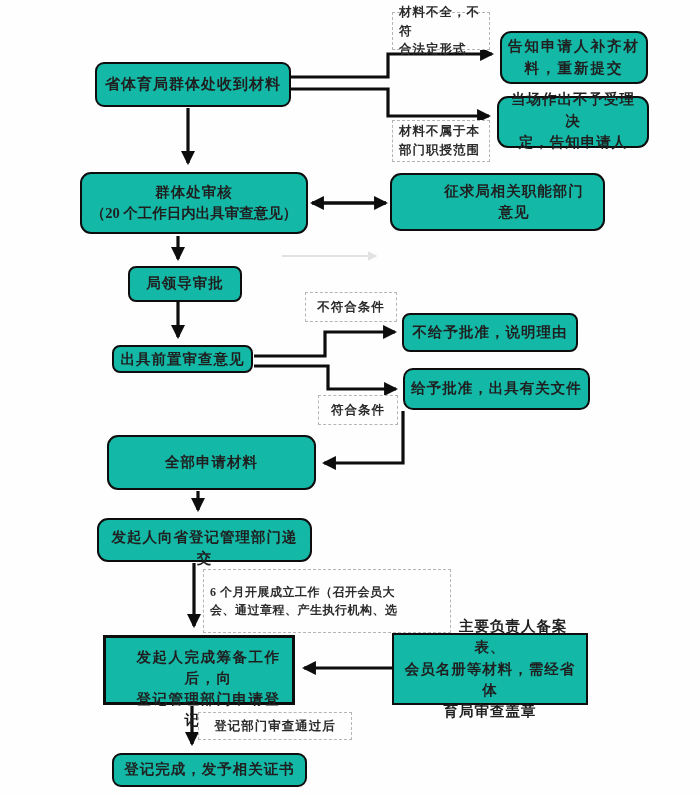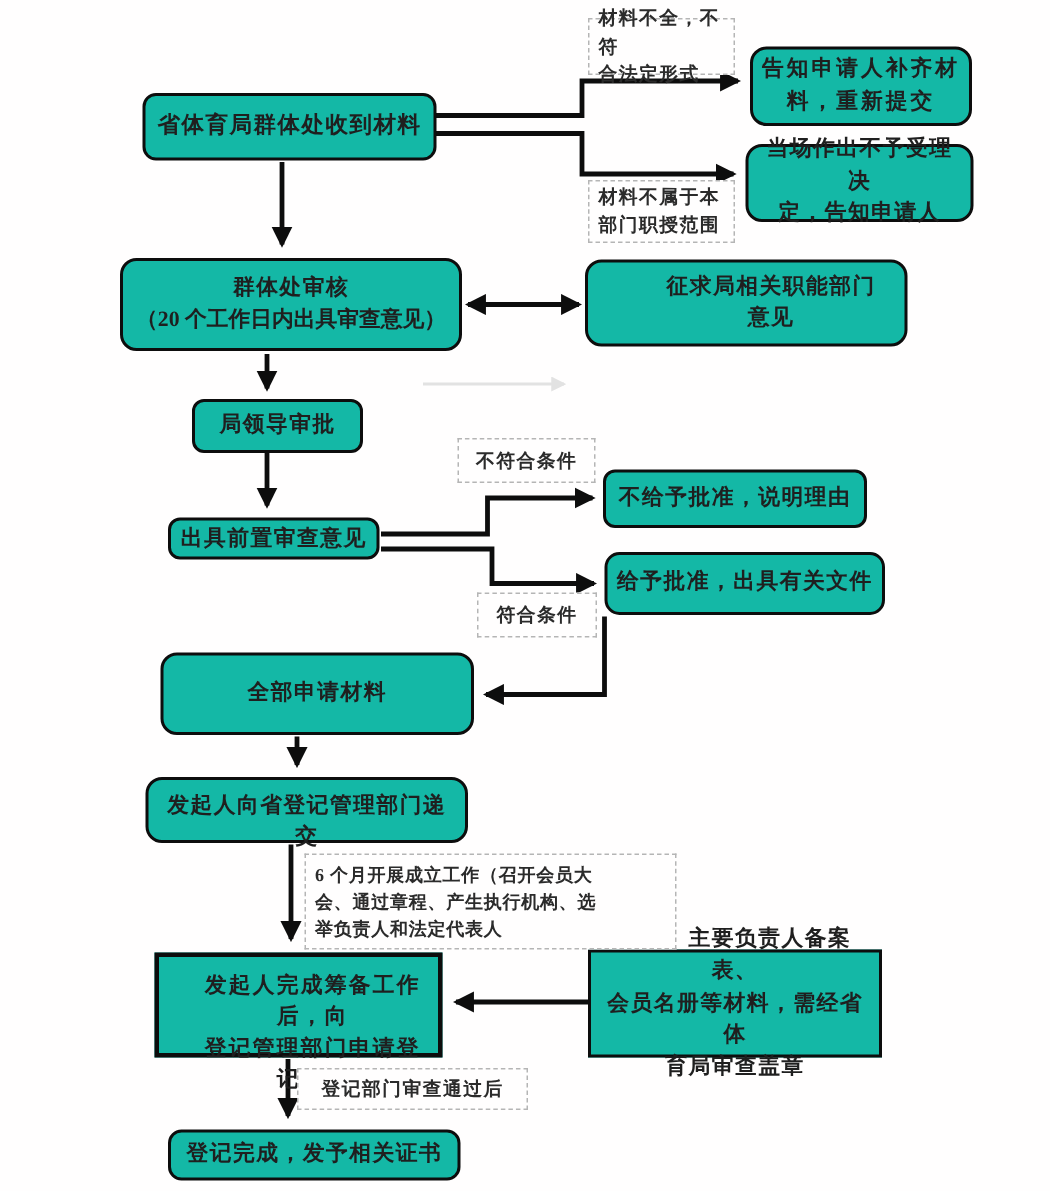--- a/index.html
+++ b/index.html
@@ -136,20 +136,19 @@
     <div>不符合条件</div>
   </div>
 
   <div class="lbl" style="left:318px;top:395px;width:80px;height:30px;text-align:center;">
     <div>符合条件</div>
   </div>
 
   <div class="lbl" style="left:203px;top:569px;width:248px;height:64px;font-size:12px;letter-spacing:0.5px;">
     <div>6 个月开展成立工作（召开会员大</div>
     <div>会、通过章程、产生执行机构、选</div>
-    <div>举负责人和法定代表人</div>
   </div>
 
   <div class="lbl" style="left:198px;top:712px;width:154px;height:28px;text-align:center;">
     <div>登记部门审查通过后</div>
   </div>
 
 </div>
 
 </body></html>

